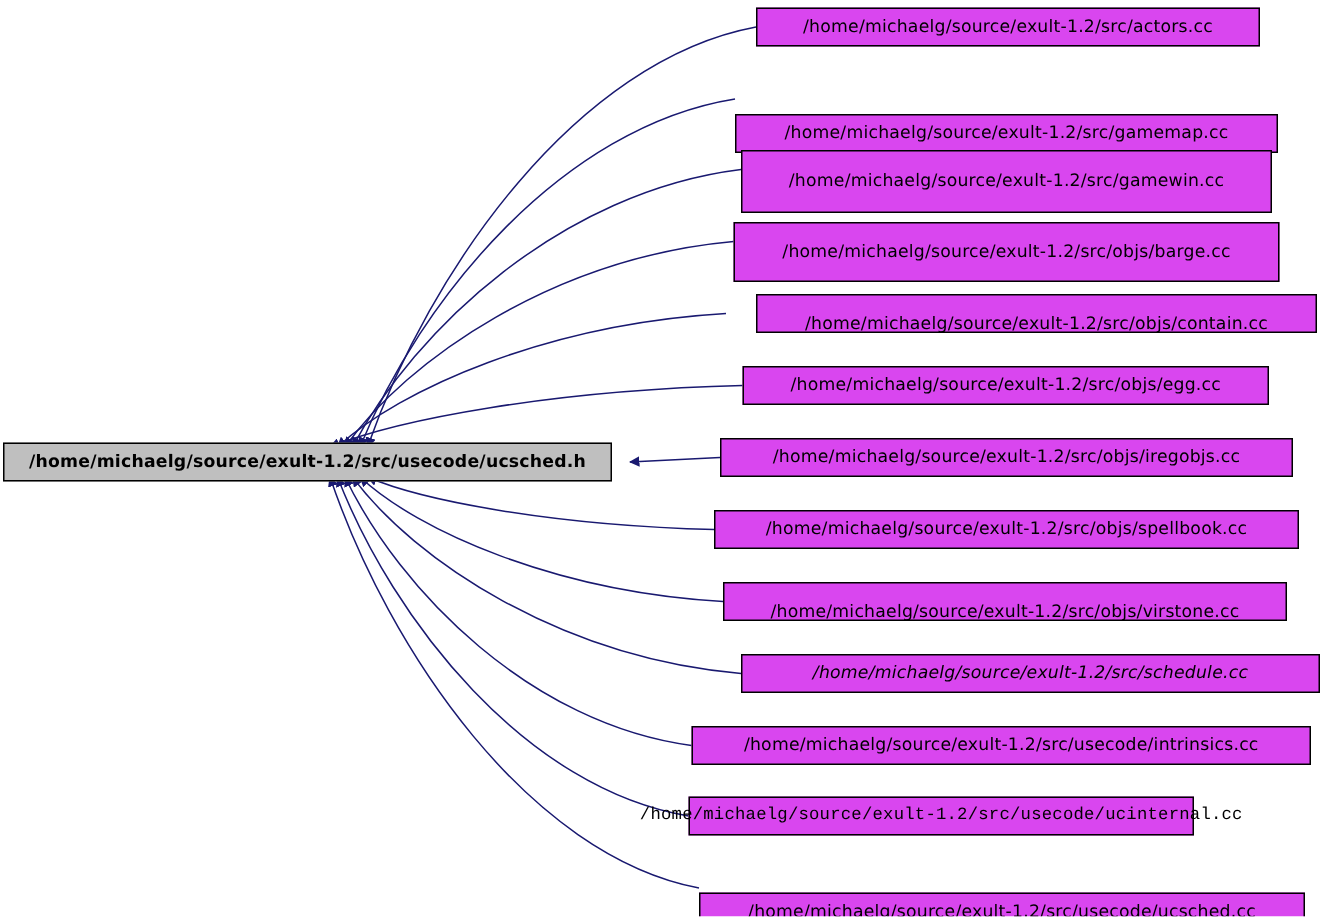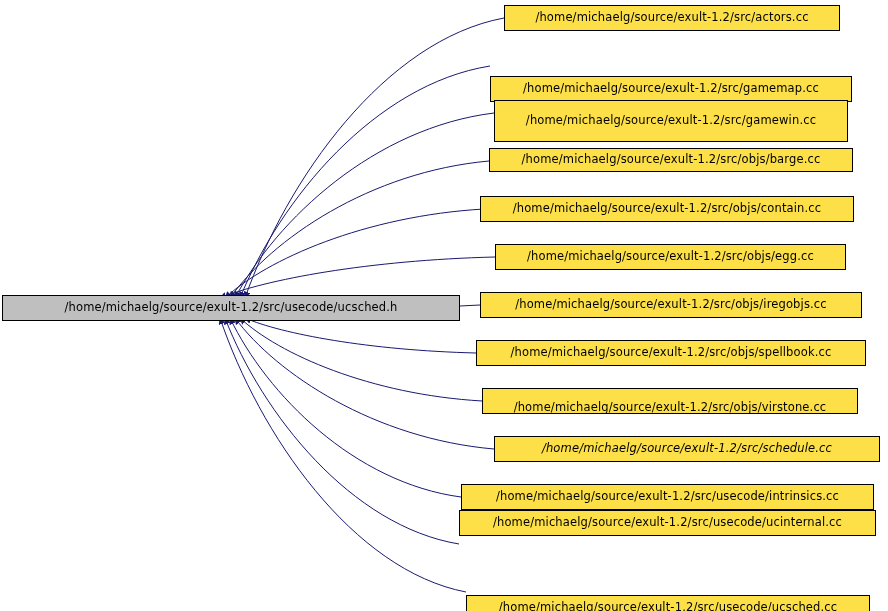--- a/index.html
+++ b/index.html
@@ -22,21 +22,21 @@
     left: 0;
     top: 0;
     width: 888px;
     height: 611px;
     pointer-events: none;
   }
   .node {
     position: absolute;
     box-sizing: border-box;
     border: 1px solid #000000;
-    background: #fde047;
+    background: #d946ef;
     color: #000000;
     font-size: 11.5px;
     line-height: 1;
     display: flex;
     align-items: center;
     justify-content: center;
     white-space: nowrap;
     letter-spacing: 0.15px;
   }
   .node.root {
@@ -65,55 +65,55 @@
       <path d="M 484 209 C 364.75 215.95999999999998, 266.7 259.46, 225 298" fill="none" stroke="#191970" stroke-width="1" marker-end="url(#ah)"></path>
       <path d="M 495 257 C 368.55 260.12, 264.58 279.62, 220 298" fill="none" stroke="#191970" stroke-width="1" marker-end="url(#ah)"></path>
       <path d="M 480 305 L 420 308" fill="none" stroke="#191970" stroke-width="1" marker-end="url(#ah)"></path>
       <path d="M 476 353 C 369.35 350.36, 281.65999999999997 333.86, 245 318" fill="none" stroke="#191970" stroke-width="1" marker-end="url(#ah)"></path>
       <path d="M 482 401 C 370.4 394.52, 278.64 354.02, 240 318" fill="none" stroke="#191970" stroke-width="1" marker-end="url(#ah)"></path>
       <path d="M 494 449 C 374.75 438.68, 276.7 374.18, 235 318" fill="none" stroke="#191970" stroke-width="1" marker-end="url(#ah)"></path>
       <path d="M 461 497 C 354.35 482.84000000000003, 266.65999999999997 394.34000000000003, 230 318" fill="none" stroke="#191970" stroke-width="1" marker-end="url(#ah)"></path>
       <path d="M 459 544 C 351 526.08, 262.2 414.08, 225 318" fill="none" stroke="#191970" stroke-width="1" marker-end="url(#ah)"></path>
       <path d="M 466 592 C 352.6 570.24, 259.36 434.24, 220 318" fill="none" stroke="#191970" stroke-width="1" marker-end="url(#ah)"></path>
     </svg>
-<div class="node root" style="left: 2px; top: 295px; width: 458px; height: 26px;">
+<div class="node root" style="left: 2px; top: 295px; width: 406px; height: 26px; font-weight: bold;">
       <span class="node-label">/home/michaelg/source/exult-1.2/src/usecode/ucsched.h</span>
     </div>
     <div class="node" style="left: 504px; top: 5px; width: 336px; height: 26px;">
       <span class="node-label">/home/michaelg/source/exult-1.2/src/actors.cc</span>
     </div>
     <div class="node" style="left: 490px; top: 53px; width: 362px; height: 26px; margin-top: 23px;">
       <span class="node-label">/home/michaelg/source/exult-1.2/src/gamemap.cc</span>
     </div>
     <div class="node" style="left: 494px; top: 100px; width: 354px; height: 42px;">
       <span class="node-label">/home/michaelg/source/exult-1.2/src/gamewin.cc</span>
     </div>
-    <div class="node" style="left: 489px; top: 148px; width: 364px; height: 24px;">
+    <div class="node" style="left: 489px; top: 148px; width: 364px; height: 40px;">
       <span class="node-label">/home/michaelg/source/exult-1.2/src/objs/barge.cc</span>
     </div>
-    <div class="node" style="left: 480px; top: 196px; width: 374px; height: 26px;">
+    <div class="node" style="left: 504px; top: 196px; width: 374px; height: 26px; align-items: flex-end;">
       <span class="node-label">/home/michaelg/source/exult-1.2/src/objs/contain.cc</span>
     </div>
     <div class="node" style="left: 495px; top: 244px; width: 351px; height: 26px;">
       <span class="node-label">/home/michaelg/source/exult-1.2/src/objs/egg.cc</span>
     </div>
     <div class="node" style="left: 480px; top: 292px; width: 382px; height: 26px;">
       <span class="node-label">/home/michaelg/source/exult-1.2/src/objs/iregobjs.cc</span>
     </div>
     <div class="node" style="left: 476px; top: 340px; width: 390px; height: 26px;">
       <span class="node-label">/home/michaelg/source/exult-1.2/src/objs/spellbook.cc</span>
     </div>
     <div class="node" style="left: 482px; top: 388px; width: 376px; height: 26px; align-items: flex-end;">
       <span class="node-label">/home/michaelg/source/exult-1.2/src/objs/virstone.cc</span>
     </div>
     <div class="node" style="left: 494px; top: 436px; width: 386px; height: 26px; font-style: italic;">
       <span class="node-label">/home/michaelg/source/exult-1.2/src/schedule.cc</span>
     </div>
     <div class="node" style="left: 461px; top: 484px; width: 413px; height: 26px;">
       <span class="node-label">/home/michaelg/source/exult-1.2/src/usecode/intrinsics.cc</span>
     </div>
-    <div class="node" style="left: 459px; top: 510px; width: 417px; height: 26px;">
+    <div class="node" style="left: 459px; top: 531px; width: 337px; height: 26px; font-family: Liberation Mono, monospace;">
       <span class="node-label">/home/michaelg/source/exult-1.2/src/usecode/ucinternal.cc</span>
     </div>
     <div class="node" style="left: 466px; top: 579px; width: 404px; height: 26px; margin-top: 16px;">
       <span class="node-label">/home/michaelg/source/exult-1.2/src/usecode/ucsched.cc</span>
     </div>
   </div>
 
 </body></html>

